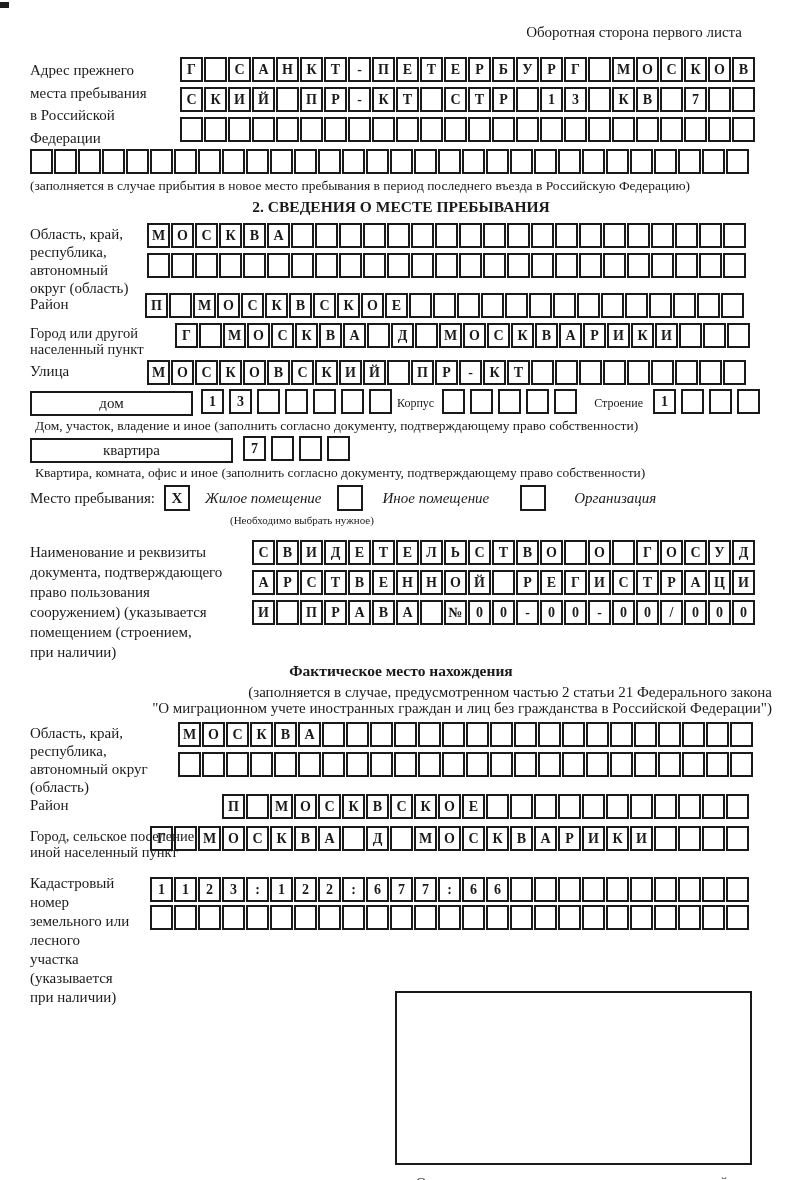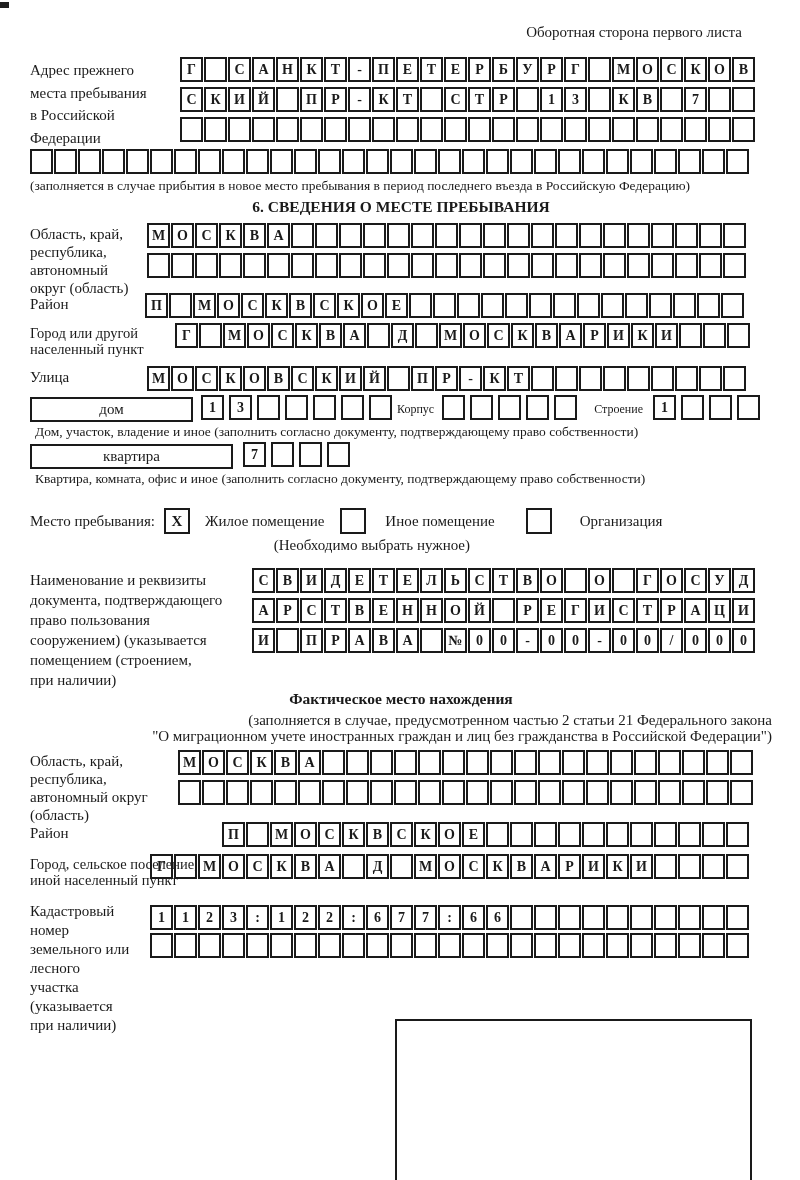--- a/index.html
+++ b/index.html
@@ -28,25 +28,25 @@
   .fcells{flex:1 1 auto;}
   
   .houserow{display:flex;align-items:center;margin-bottom:2px;height:27px;}
   .wbox{flex:0 0 auto;border:2px solid #1a1a1a;height:21px;line-height:21px;text-align:center;font-size:15px;}
   .inlbl{flex:0 0 auto;font-size:12px;line-height:25px;}
   .gap8{margin-left:8px;}.gap10{margin-left:10px;}.gap12{margin-left:12px;}
   .smallnote{font-size:13.5px;line-height:14px;margin:0 0 4px 5px;}
   .cnote{font-size:13.5px;line-height:14px;text-align:left;}
   .h2{font-weight:bold;font-size:15.5px;text-align:center;}
   
-  .stayrow{display:flex;align-items:center;height:26px;margin-top:22px;}
+  .stayrow{display:flex;align-items:center;height:26px;margin-top:5px;}
   .stayrow .slabel{font-size:15px;}
   .chk{flex:0 0 auto;width:22px;height:22px;border:2px solid #1a1a1a;text-align:center;line-height:22px;font-size:15px;font-weight:600;}
-  .sopt{font-size:15px;}
-  .choose-note{width:240px;margin:3px 0 0 200px;text-align:right;font-size:15px;}
+  .sopt{font-size:15px;font-style:italic;}
+  .choose-note{width:240px;margin:3px 0 0 200px;text-align:left;font-size:11px;}
   
   .markbox{width:353px;height:170px;border:2px solid #1a1a1a;margin:-16px 0 0 365px;}
   .markcap{width:400px;margin:6px 0 0 342px;text-align:center;font-size:13.5px;line-height:21px;}
   .lawnote{font-size:15px;line-height:16px;text-align:right;margin-top:4px;}
 </style>
 </head>
 <body>
 
 <div class="artifact"></div>
 
@@ -169,21 +169,21 @@
       <div class="cell"></div>
       <div class="cell"></div>
       <div class="cell"></div>
       <div class="cell"></div>
       <div class="cell"></div>
       <div class="cell"></div>
       <div class="cell"></div>
     </div>
   <div class="cnote">(заполняется в случае прибытия в новое место пребывания в период последнего въезда в Российскую Федерацию)</div>
 
-  <div class="h2" style="margin-top:5px">6. СВЕДЕНИЯ О МЕСТЕ ПРЕБЫВАНИЯ</div>
+  <div class="h2" style="margin-top:5px">2. СВЕДЕНИЯ О МЕСТЕ ПРЕБЫВАНИЯ</div>
 
   <div class="frow" style="margin-top:7px;height:70px">
     <div class="flabel lh18" style="width:117px">
       <div>Область, край,</div>
       <div>республика,</div>
       <div>автономный</div>
       <div>округ (область)</div>
     </div>
     <div class="fcells">
       <div class="cellrow">
@@ -304,21 +304,21 @@
           <div class="cell">И</div>
           <div class="cell">К</div>
           <div class="cell">И</div>
           <div class="cell"></div>
           <div class="cell"></div>
           <div class="cell"></div>
         </div>
     </div>
   </div>
 
-  <div class="frow" style="margin-top:9px">
+  <div class="frow" style="margin-top:3px">
     <div class="flabel" style="width:117px">Улица</div>
     <div class="fcells">
       <div class="cellrow">
           <div class="cell">М</div>
           <div class="cell">О</div>
           <div class="cell">С</div>
           <div class="cell">К</div>
           <div class="cell">О</div>
           <div class="cell">В</div>
           <div class="cell">С</div>

